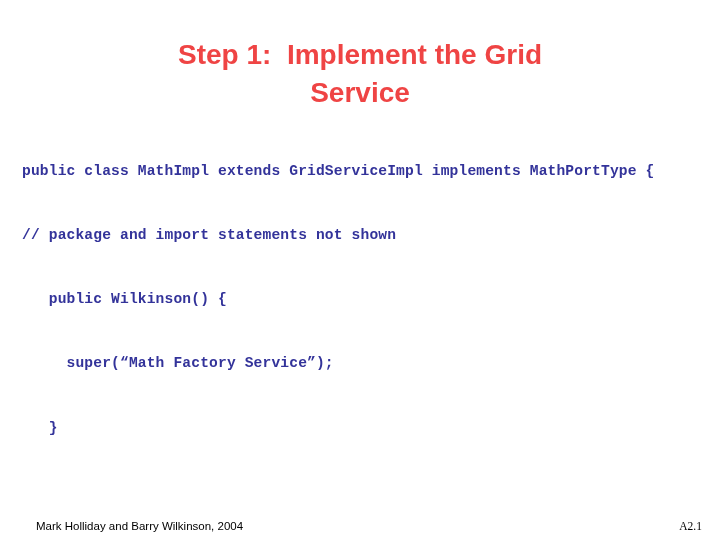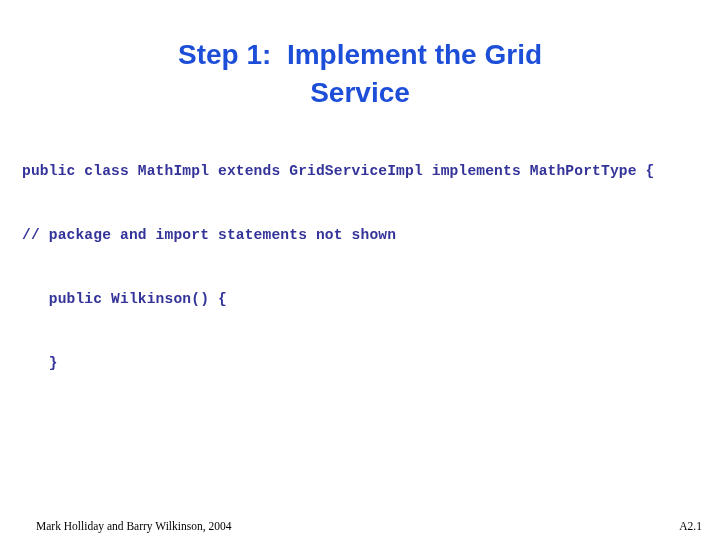--- a/index.html
+++ b/index.html
@@ -20,21 +20,21 @@
   #slide-title {
     position: absolute;
     left: 0;
     top: 36px;
     width: 720px;
     text-align: center;
     font-family: "Liberation Sans", sans-serif;
     font-weight: bold;
     font-size: 28px;
     line-height: 38px;
-    color: #1d4ed8;
+    color: #ef4444;
     letter-spacing: 0px;
     white-space: pre-wrap;
   }
 
   
   #code-listing {
     position: absolute;
     left: 22px;
     top: 118px;
     width: 698px;
@@ -50,21 +50,21 @@
     display: block;
     height: 21.4px;
     white-space: pre;
   }
 
   
   #footer-author {
     position: absolute;
     left: 36px;
     top: 519px;
-    font-family: Liberation Serif, serif;
+    font-family: Liberation Sans, sans-serif;
     font-size: 11.5px;
     line-height: 14px;
     color: #000000;
     white-space: pre;
   }
   #footer-pagenum {
     position: absolute;
     right: 18px;
     top: 519px;
     font-family: Liberation Serif, serif;
@@ -78,20 +78,21 @@
 </head>
 <body>
 
 <div id="slide-title">Step 1:  Implement the Grid
 Service</div>
 
 <div id="code-listing">
   <span class="code-line">public class MathImpl extends GridServiceImpl implements MathPortType {</span>
   <span class="code-line">// package and import statements not shown</span>
   <span class="code-line">   public Wilkinson() {</span>
+  <span class="code-line">     super(“Math Factory Service”);</span>
   <span class="code-line">   }</span>
   
   
   
   
   
   
   
   
   

